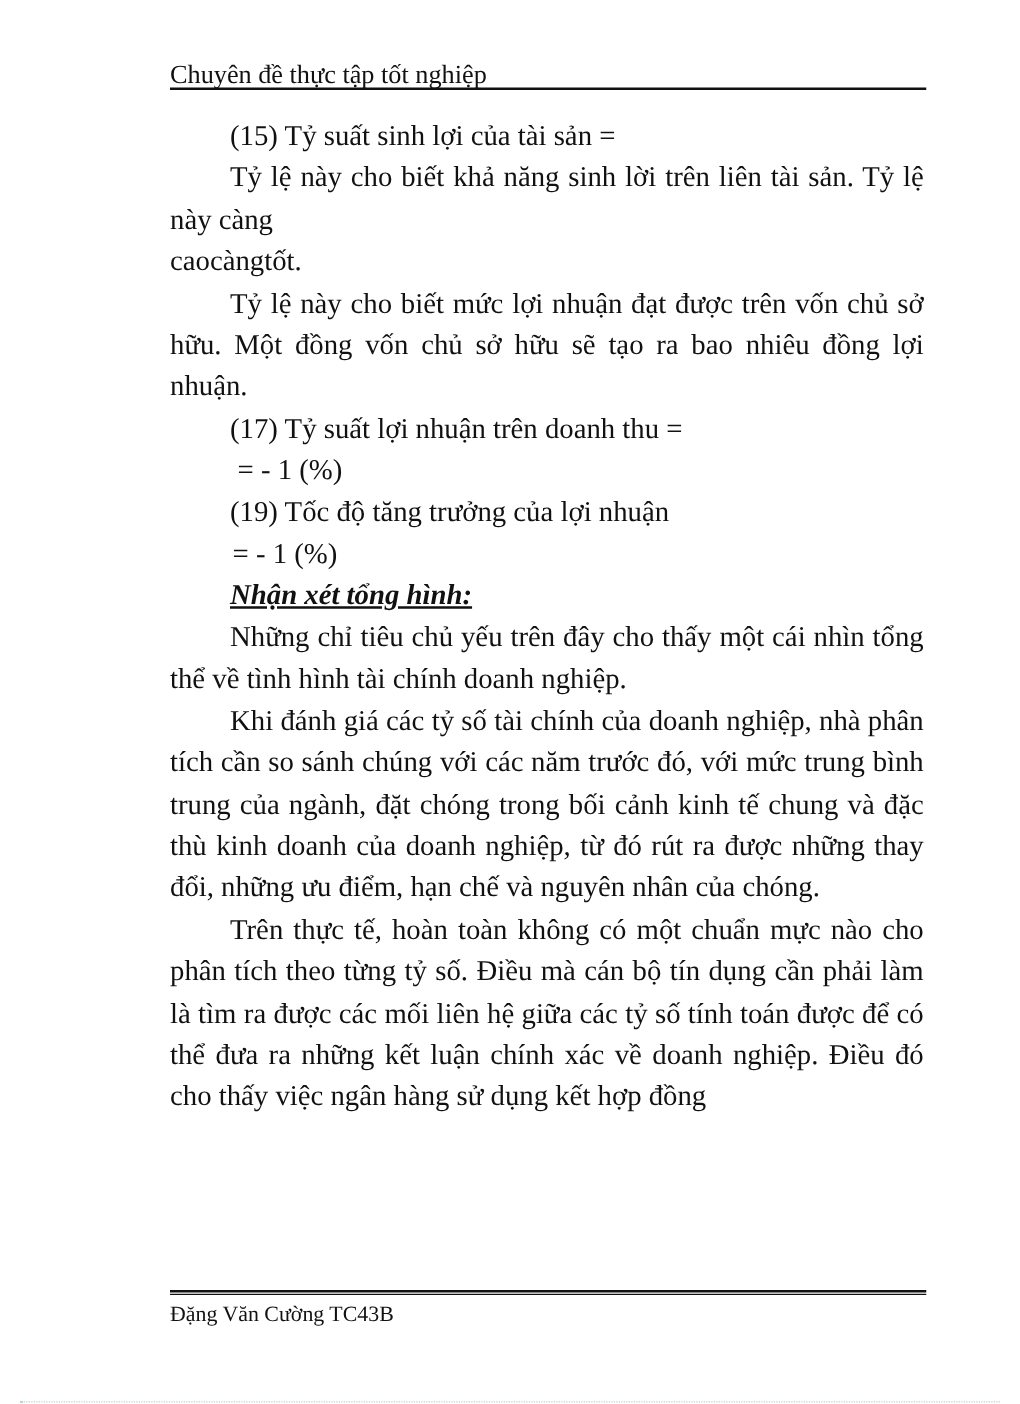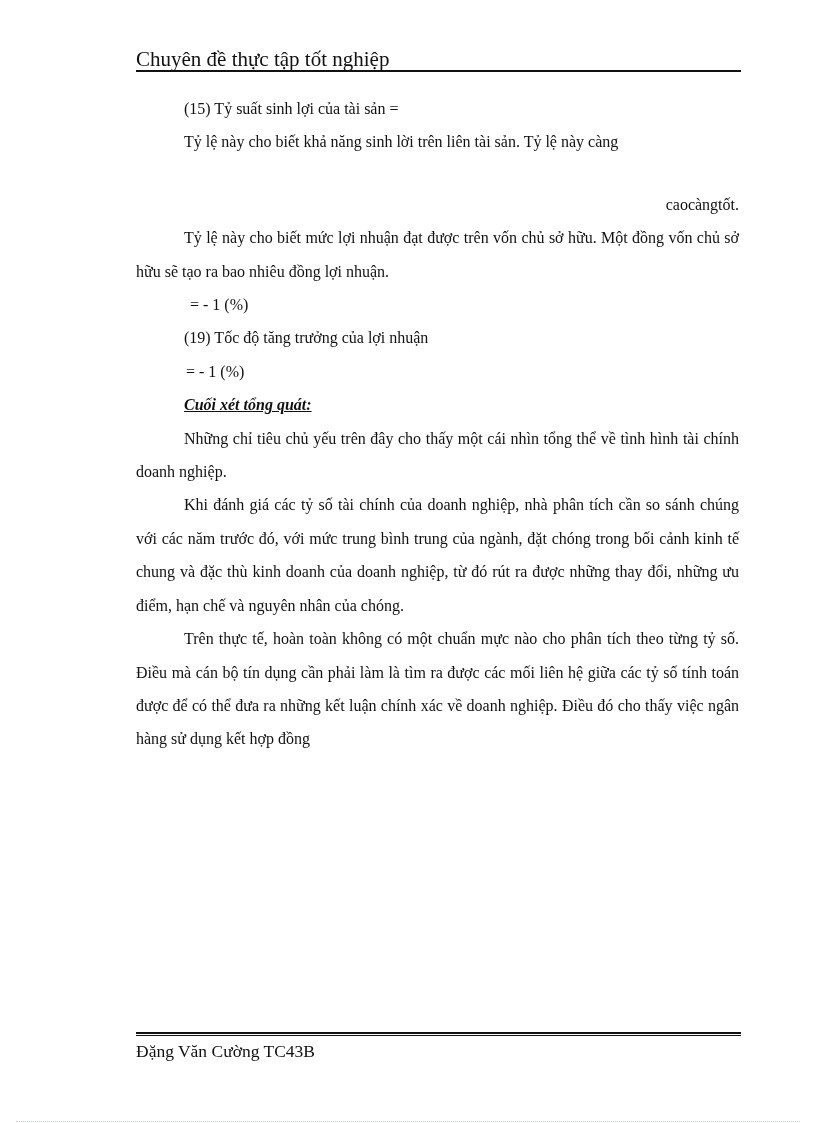--- a/index.html
+++ b/index.html
@@ -1,27 +1,27 @@
 <!DOCTYPE html>
 <html><head>
 <meta charset="utf-8">
 <style>
   html, body { margin: 0; padding: 0; background: #ffffff; }
   body { width: 816px; height: 1123px; position: relative; overflow: hidden;
          font-family: "Liberation Serif", "DejaVu Serif", serif; color: #111; }
   .header { position: absolute; left: 136px; top: 48px; width: 605px;
             font-size: 21px; line-height: 22px; }
   .header-rule { position: absolute; left: 136px; top: 70px; width: 605px; height: 2px; background: #111; }
-  .body { position: absolute; left: 136px; top: 92px; width: 603px; font-size: 16px; }
+  .body { position: absolute; left: 136px; top: 92px; width: 603px; font-size: 23px; }
   .p { margin: 0; line-height: 33.4px; text-align: justify; }
   .ind { text-indent: 48px; }
   .heading { font-weight: bold; font-style: italic; text-decoration: underline; }
   .eq1 { padding-left: 54px; }
   .eq2 { padding-left: 50px; }
-  .spread { display: flex; justify-content: flex-end; line-height: 33.4px; margin-top: 29px; }
+  .spread { display: flex; justify-content: flex-start; line-height: 33.4px; }
   .footer-rule1 { position: absolute; left: 136px; top: 1032px; width: 605px; height: 2px; background: #111; }
   .footer-rule2 { position: absolute; left: 136px; top: 1035px; width: 605px; height: 1px; background: #111; }
   .footer { position: absolute; left: 136px; top: 1040px; font-size: 17.5px; line-height: 22px; }
   .page-edge { position: absolute; left: 16px; top: 1121px; width: 490px; border-top: 1px dotted #b8d8c8; }
   .page-edge { width: 492px; left: 16px; }
 </style>
 </head>
 <body>
 
 <div class="header">Chuyên đề thực tập tốt nghiệp</div>
@@ -29,24 +29,25 @@
 
 <div class="body">
   <p class="p ind">(15) Tỷ suất sinh lợi của tài sản =</p>
   <p class="p ind">Tỷ lệ này cho biết khả năng sinh lời trên liên tài sản. Tỷ lệ này càng</p>
   <div class="spread">
     <span>cao</span>
     <span>càng</span>
     <span>tốt.</span>
   </div>
   <p class="p ind">Tỷ lệ này cho biết mức lợi nhuận đạt được trên vốn chủ sở hữu. Một đồng vốn chủ sở hữu sẽ tạo ra bao nhiêu đồng lợi nhuận.</p>
+  <p class="p ind">(17) Tỷ suất lợi nhuận trên doanh thu =</p>
   <p class="p eq1">= - 1 (%)</p>
   <p class="p ind">(19) Tốc độ tăng trưởng của lợi nhuận</p>
   <p class="p eq2">=  - 1 (%)</p>
-  <p class="p ind"><span class="heading">Cuối xét tổng quát:</span></p>
+  <p class="p ind"><span class="heading">Nhận xét tổng hình:</span></p>
   <p class="p ind">Những chỉ tiêu chủ yếu trên đây cho thấy một cái nhìn tổng thể về tình hình tài chính doanh nghiệp.</p>
   <p class="p ind">Khi đánh giá các tỷ số tài chính của doanh nghiệp, nhà phân tích cần so sánh chúng với các năm trước đó, với mức trung bình trung của ngành, đặt chóng trong bối cảnh kinh tế chung và đặc thù kinh doanh của doanh nghiệp, từ đó rút ra được những thay đổi, những ưu điểm, hạn chế và nguyên nhân của chóng.</p>
   <p class="p ind">Trên thực tế, hoàn toàn không có một chuẩn mực nào cho phân tích theo từng tỷ số. Điều mà cán bộ tín dụng cần phải làm là tìm ra được các mối liên hệ giữa các tỷ số tính toán được để có thể đưa ra những kết luận chính xác về doanh nghiệp. Điều đó cho thấy việc ngân hàng sử dụng kết hợp đồng</p>
 </div>
 
 <div class="footer-rule1"></div>
 <div class="footer-rule2"></div>
 <div class="footer">Đặng Văn Cường TC43B</div>
 <div class="page-edge" style="width:784px"></div>
 

